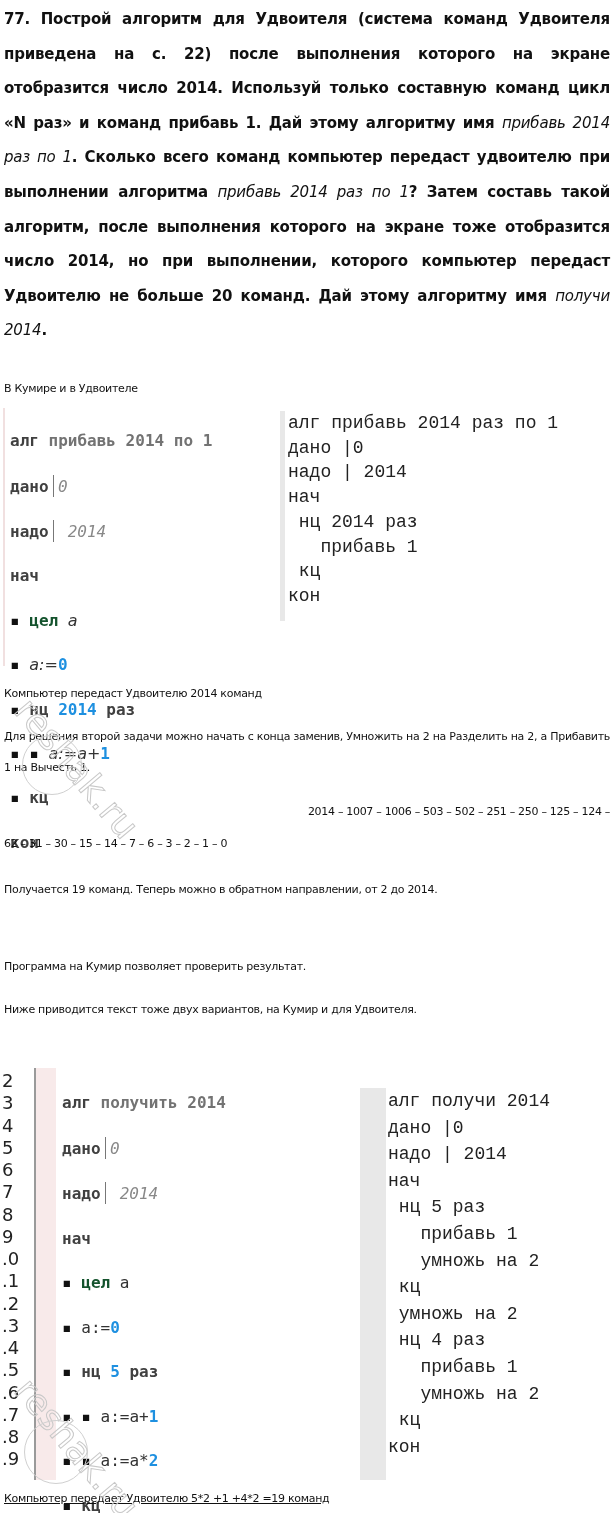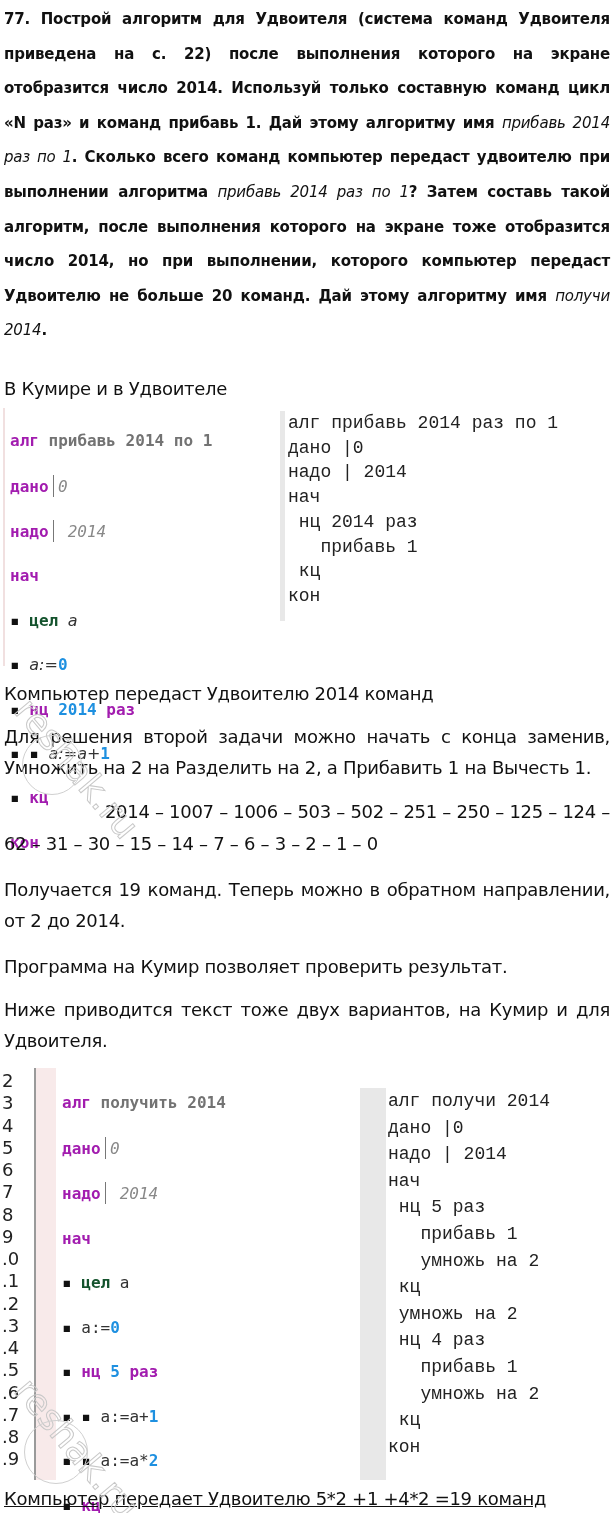--- a/index.html
+++ b/index.html
@@ -9,33 +9,33 @@
   }
   .task {
     position: absolute; left: 4px; top: 2px; width: 606px;
     font-family: "DejaVu Sans", sans-serif; font-weight: bold;
     font-size: 15px; line-height: 34.6px; text-align: justify;
     letter-spacing: -0.2px;
   }
   .task i { font-weight: normal; font-style: italic; }
   .p {
     position: absolute; left: 4px; width: 606px;
-    font-family: "DejaVu Sans", sans-serif; font-size: 18px;
+    font-family: "DejaVu Sans", sans-serif; font-size: 11px;
     line-height: 31px; text-align: justify; letter-spacing: -0.3px;
   }
   .code {
     position: absolute; font-family: "DejaVu Sans Mono", monospace;
     font-size: 16px; white-space: pre; line-height: 22.2px;
   }
   .kumir1 {
     left: 3px; top: 408px; width: 266px; height: 258px;
     border-left: 2px solid #f1e0e0; background: #fff;
   }
   .kumir1 .ln { padding-left: 5px; }
-  .kw { font-weight: bold; color: #a21caf; }
+  .kw { font-weight: bold; color: #404040; }
   .nm { font-weight: bold; color: #737373; }
   .typ { font-weight: bold; color: #14532d; }
   .num { color: #1e90e0; font-weight: bold; }
   .gray { color: #888; font-style: italic; }
   .var { font-style: italic; color: #333; font-family: "DejaVu Sans", sans-serif; }
   .bar { display: inline-block; width: 1.5px; height: 22px; background: #777; vertical-align: -5px; margin: 0 4px 0 4px; }
   .plain-code {
     position: absolute; font-family: "Liberation Mono", monospace;
     font-size: 18px; line-height: 24.7px; white-space: pre; color: #222;
   }

